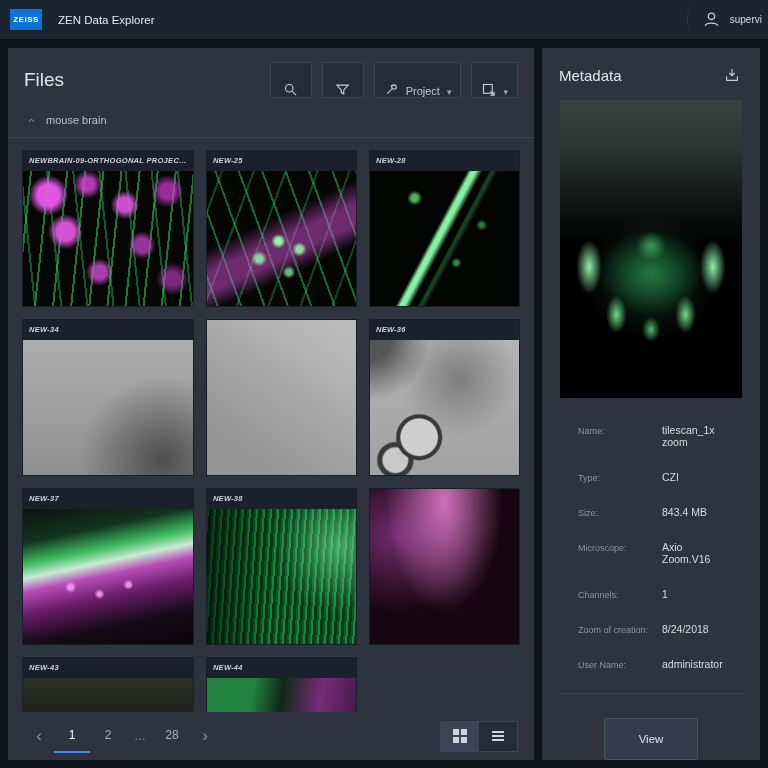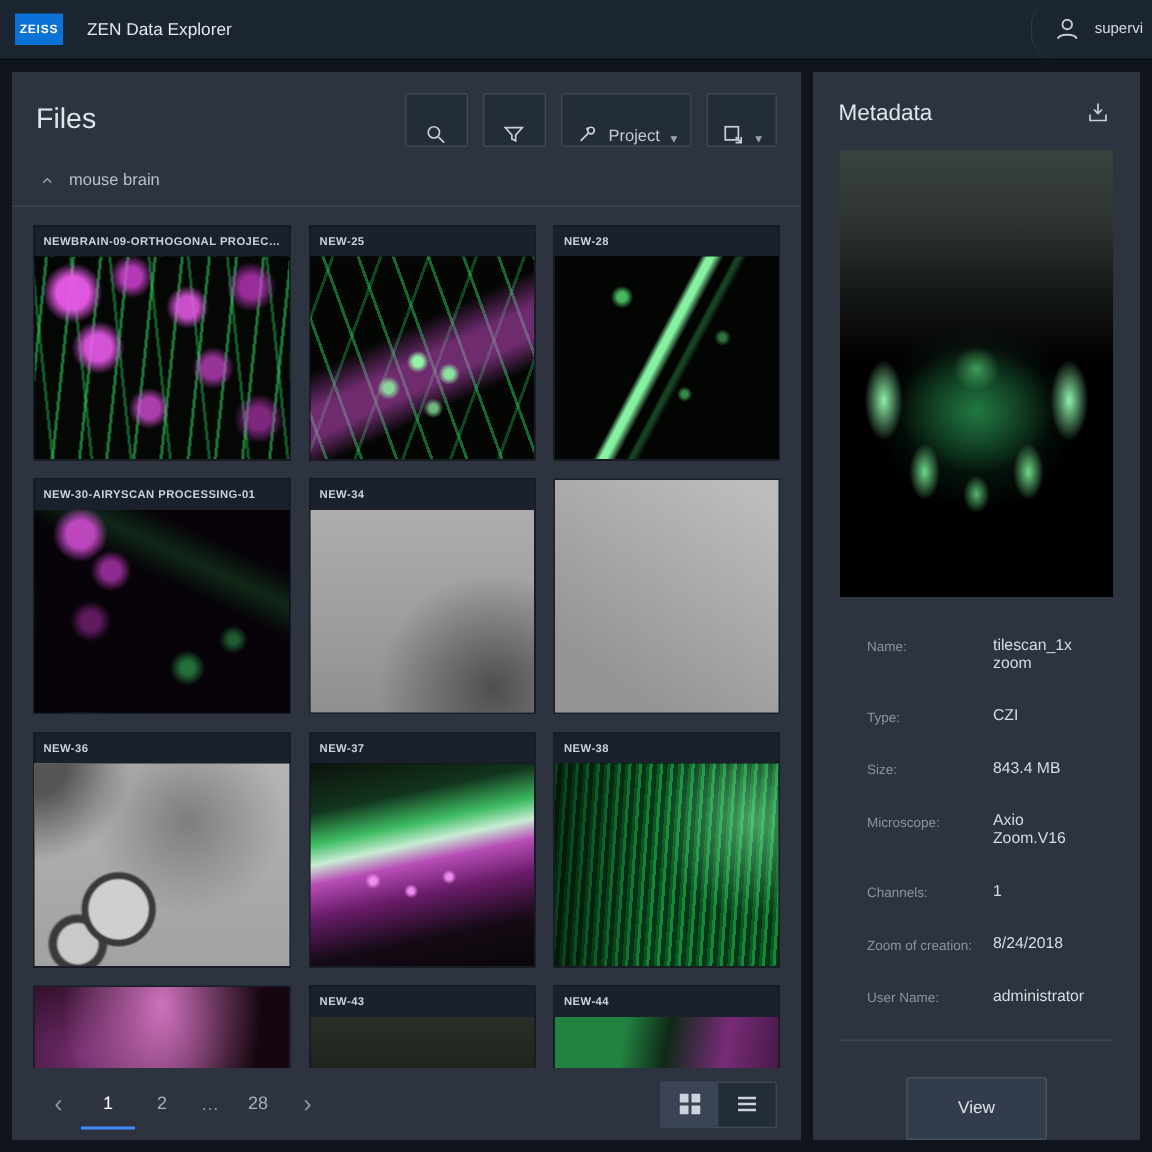--- a/index.html
+++ b/index.html
@@ -27,21 +27,21 @@
   .btn svg { width:15px; height:15px; stroke:#c9d0d9; fill:none; stroke-width:1.8; }
   .caret { font-size:9px; color:#9aa3af; }
 
   
   .group-row { display:flex; align-items:center; gap:9px; padding:6px 18px 11px; border-bottom:1px solid #3b4450; }
   .group-row svg { width:11px; height:11px; stroke:#9aa3af; fill:none; stroke-width:2; }
   .group-label { font-size:11px; color:#b9c0ca; }
 
   
   .grid { flex:1; overflow:hidden; display:grid; grid-template-columns:repeat(3,1fr); gap:12px; padding:12px 14px 0; align-content:start; }
-  .card { height:157px; display:flex; flex-direction:column; border:1px solid #191f29; background:#000; cursor:pointer; }
+  .card { height:157px; display:flex; flex-direction:column; border:1px solid #191f29; background:#000; cursor:pointer;font-style:italic; }
   .card-header { height:20px; flex:none; background:#1a212c; color:#ccd2db; font-size:7.5px; font-weight:bold; letter-spacing:.3px; line-height:20px; padding:0 6px; white-space:nowrap; overflow:hidden; text-overflow:ellipsis; }
   .thumb { flex:1; }
 
   
   [data-thumb="fluor-dense"]{background:
     radial-gradient(circle at 15% 18%, rgba(235,90,235,.95) 0 6%, transparent 11%),
     radial-gradient(circle at 38% 10%, rgba(225,70,225,.8) 0 4%, transparent 9%),
     radial-gradient(circle at 60% 25%, rgba(235,90,235,.85) 0 5%, transparent 10%),
     radial-gradient(circle at 85% 15%, rgba(215,60,215,.7) 0 4%, transparent 9%),
     radial-gradient(circle at 25% 45%, rgba(235,90,235,.9) 0 6%, transparent 12%),
@@ -196,24 +196,20 @@
       </div>
       <div class="card">
         <div class="card-header">NEW-25</div>
         <div class="thumb" data-thumb="fluor-fibers"></div>
       </div>
       <div class="card">
         <div class="card-header">NEW-28</div>
         <div class="thumb" data-thumb="fluor-line"></div>
       </div>
       <div class="card">
-        <div class="card-header">NEW-30-AIRYSCAN PROCESSING-01</div>
-        <div class="thumb" data-thumb="fluor-dark"></div>
-      </div>
-      <div class="card">
         <div class="card-header">NEW-34</div>
         <div class="thumb" data-thumb="em-gray-1"></div>
       </div>
       <div class="card">
         <div class="thumb" data-thumb="em-gray-2"></div>
       </div>
       <div class="card">
         <div class="card-header">NEW-36</div>
         <div class="thumb" data-thumb="em-circles"></div>
       </div>

